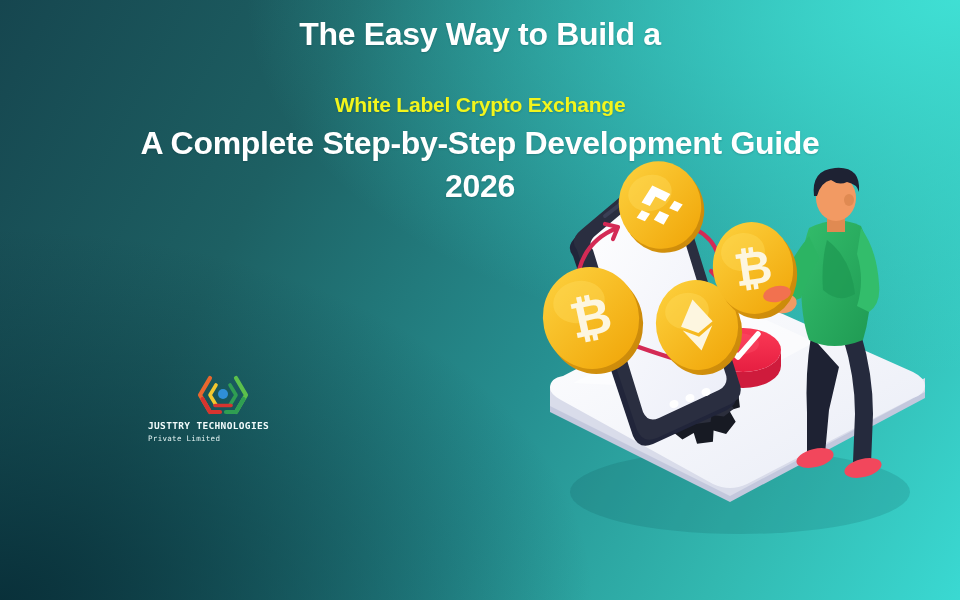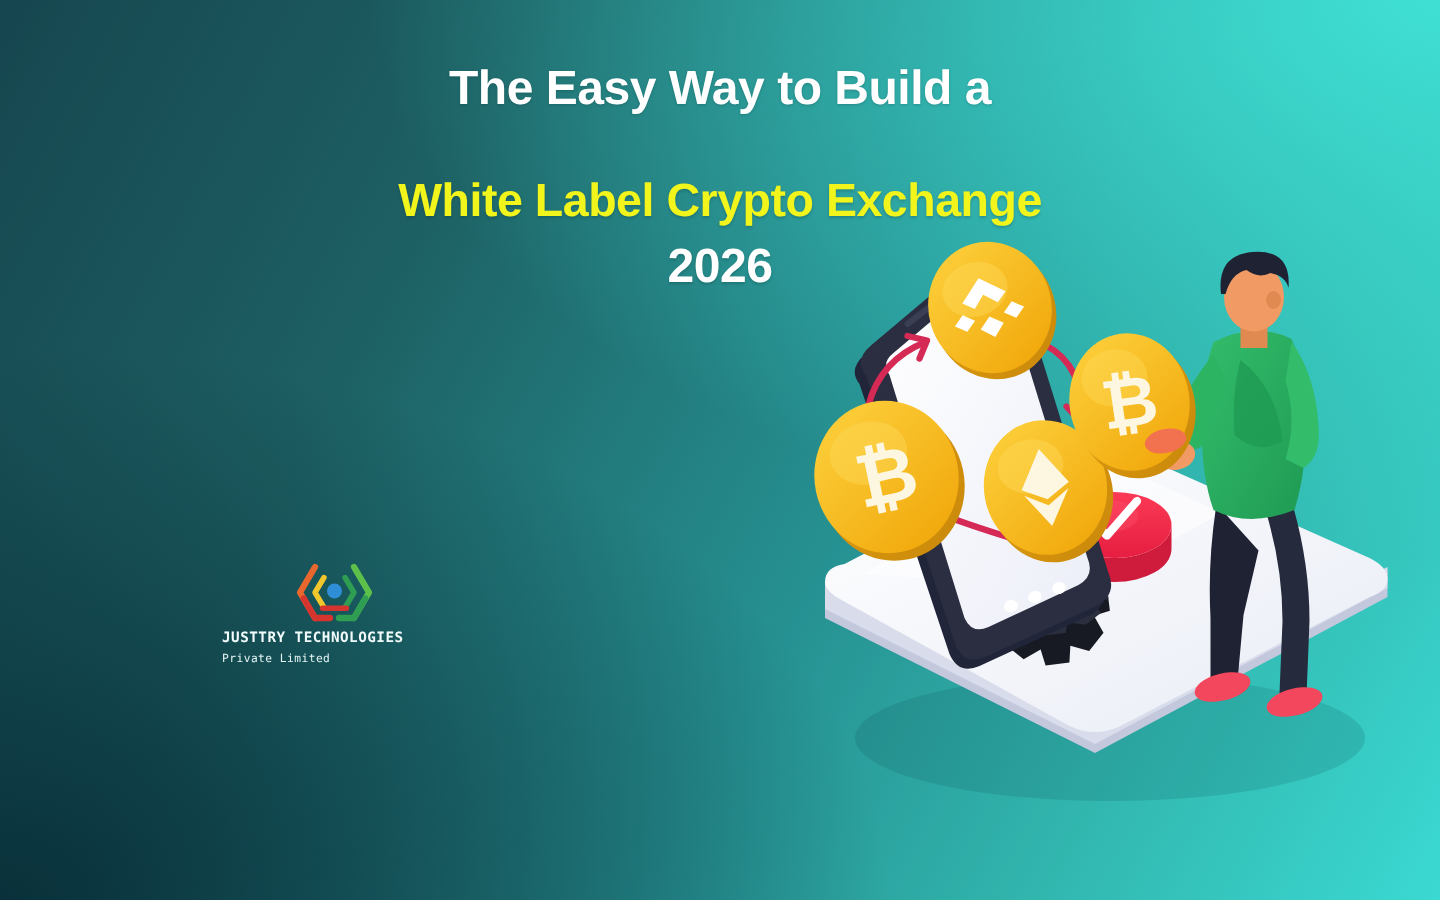--- a/index.html
+++ b/index.html
@@ -17,36 +17,36 @@
     overflow:hidden;
     background:
       radial-gradient(ellipse 120% 100% at 100% 0%, rgba(64,226,214,0.95) 0%, rgba(64,226,214,0.0) 62%),
       radial-gradient(ellipse 95% 95% at 0% 100%, rgba(8,46,56,0.95) 0%, rgba(8,46,56,0.0) 65%),
       linear-gradient(118deg, #16464f 0%, #1d6063 28%, #269091 58%, #32b8b0 80%, #3ad9d2 100%);
   }
 
   
   #headline {
     position:absolute;
-    left:0; top:42px;
+    left:0; top:18px;
     width:960px;
     text-align:center;
     z-index:6;
     padding:0 40px;
   }
   .hl {
     display:block;
     font-weight:700;
     letter-spacing:-0.01em;
     line-height:1.0;
     text-shadow:0 1px 2px rgba(0,40,45,0.22);
     white-space:nowrap;
   }
   .hl-1 { font-size:32px; color:#ffffff; margin-bottom:11px; }
-  .hl-2 { font-size:31px; color:#f2f51c; margin-bottom:12px;margin-top:44px; }
+  .hl-2 { font-size:21px; color:#f2f51c; margin-bottom:12px;margin-top:44px; }
   .hl-3 { font-size:32px; color:#ffffff; margin-bottom:11px; }
   .hl-4 { font-size:32px; color:#ffffff;text-align:center; }
 
   
   #logo {
     position:absolute;
     left:148px; top:374px;
     width:150px;
     z-index:6;
   }
@@ -81,20 +81,21 @@
   #illo svg { display:block; width:100%; height:100%; overflow:visible; }
 </style>
 </head>
 <body>
 
 <div id="banner">
 
   <div id="headline">
     <span class="hl hl-1">The Easy Way to Build a</span>
     <span class="hl hl-2">White Label Crypto Exchange</span>
+    <span class="hl hl-3">A Complete Step-by-Step Development Guide</span>
     <span class="hl hl-4">2026</span>
   </div>
 
   <div id="logo">
     <svg id="logo-mark" viewBox="0 0 60 42">
 
       <path d="M17 4 L7 21 L17 38" fill="none" stroke="#e8672e" stroke-width="4.2" stroke-linecap="round" stroke-linejoin="round"></path>
       <path d="M9.5 25 L17 38 L27 38" fill="none" stroke="#d6342f" stroke-width="4.2" stroke-linecap="round" stroke-linejoin="round"></path>
 
       <path d="M43 4 L53 21 L43 38" fill="none" stroke="#5cc04b" stroke-width="4.2" stroke-linecap="round" stroke-linejoin="round"></path>

